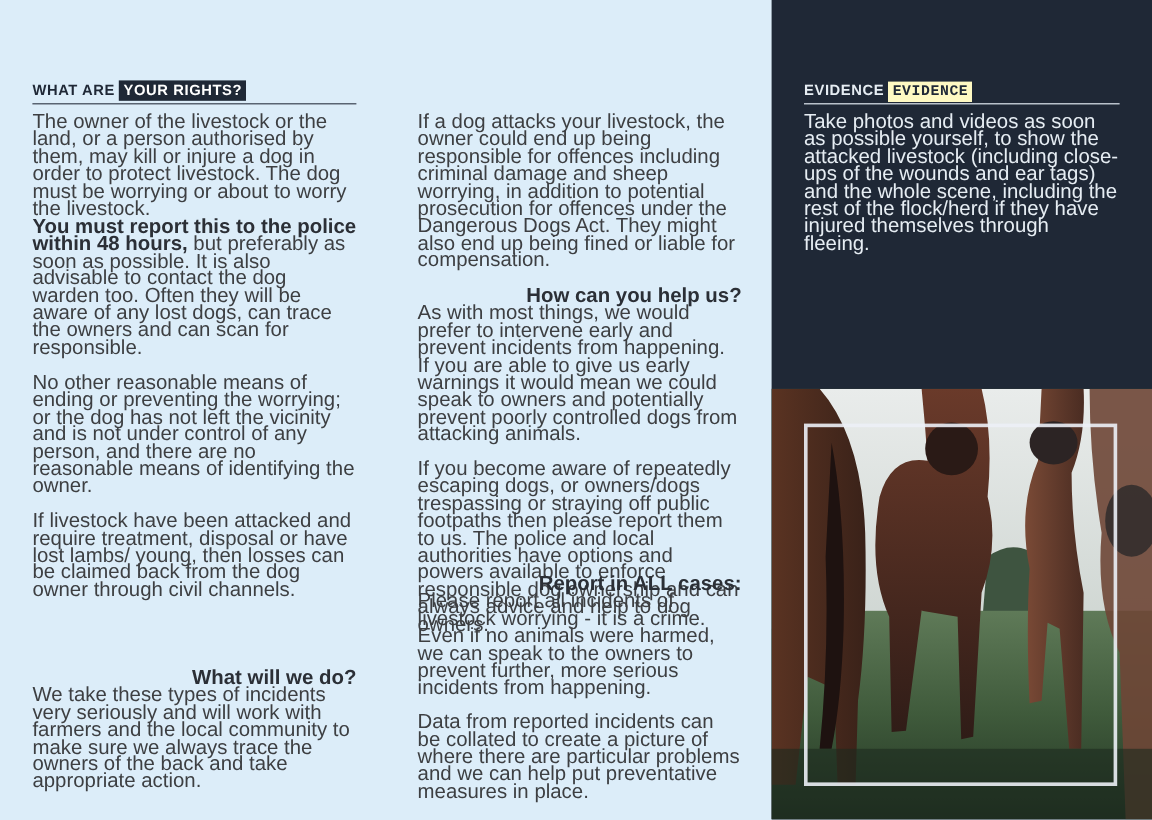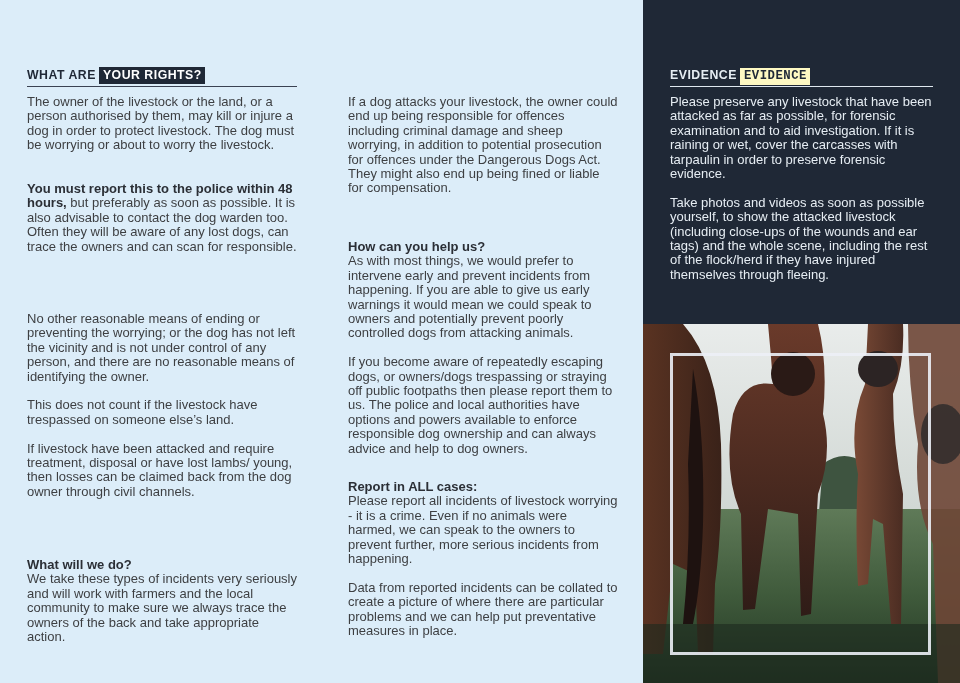--- a/index.html
+++ b/index.html
@@ -46,29 +46,30 @@
     color: #ffffff;
     padding: 0 3px 0 4px;
     line-height: 17px;
   }
   .col-3 .heading .hl { background: #fef9c3; color: #1f2836; font-family: Liberation Mono, monospace; }
 
   .block {
     position: absolute;
     left: 0;
     width: 100%;
-    font-size: 13px;
+    font-size: 17px;
     line-height: 14.4px;
   }
   .block p { margin: 0; }
   .block p + p { margin-top: 14.4px; }
   .sub {
     font-weight: bold;
     color: #2b2f36;
     display: block;
+    text-align: right;
   }
   b.inline { font-weight: bold; color: #2b2f36; }
 
   
   .photo {
     position: absolute;
     left: 0;
     top: 324px;
     width: 317px;
     height: 359px;
@@ -97,21 +98,20 @@
     <div class="block" style="top:51px;">
       <p>The owner of the livestock or the land, or a person authorised by them, may kill or injure a dog in order to protect livestock. The dog must be worrying or about to worry the livestock.</p>
     </div>
 
     <div class="block" style="top:138px;">
       <p><b class="inline">You must report this to the police within 48 hours,</b><span> but preferably as soon as possible. It is also advisable to contact the dog warden too. Often they will be aware of any lost dogs, can trace the owners and can scan for responsible.</span></p>
     </div>
 
     <div class="block" style="top:268px;">
       <p>No other reasonable means of ending or preventing the worrying; or the dog has not left the vicinity and is not under control of any person, and there are no reasonable means of identifying the owner.</p>
-      <p>This does not count if the livestock have trespassed on someone else’s land.</p>
       <p>If livestock have been attacked and require treatment, disposal or have lost lambs/ young, then losses can be claimed back from the dog owner through civil channels.</p>
     </div>
 
     <div class="block" style="top:514px;">
       <span class="sub">What will we do?</span>
       <p>We take these types of incidents very seriously and will work with farmers and the local community to make sure we always trace the owners of the back and take appropriate action.</p>
     </div>
   </div>
 </section>
 
@@ -136,21 +136,20 @@
   </div>
 </section>
 
 <section class="col col-3">
   <div class="inner" style="top:0; height:324px;">
     <h2 class="heading">
       <span class="plain">EVIDENCE</span><span class="hl">EVIDENCE</span>
     </h2>
 
     <div class="block" style="top:51px;">
-      <p>Please preserve any livestock that have been attacked as far as possible, for forensic examination and to aid investigation. If it is raining or wet, cover the carcasses with tarpaulin in order to preserve forensic evidence.</p>
       <p>Take photos and videos as soon as possible yourself, to show the attacked livestock (including close-ups of the wounds and ear tags) and the whole scene, including the rest of the flock/herd if they have injured themselves through fleeing.</p>
     </div>
   </div>
 
   <div class="photo">
     <svg width="317" height="359" viewBox="0 0 317 359">
       <defs>
         <linearGradient id="sky" x1="0" y1="0" x2="0" y2="1">
           <stop offset="0" stop-color="#e9eceb"></stop>
           <stop offset="1" stop-color="#cfd6d2"></stop>

